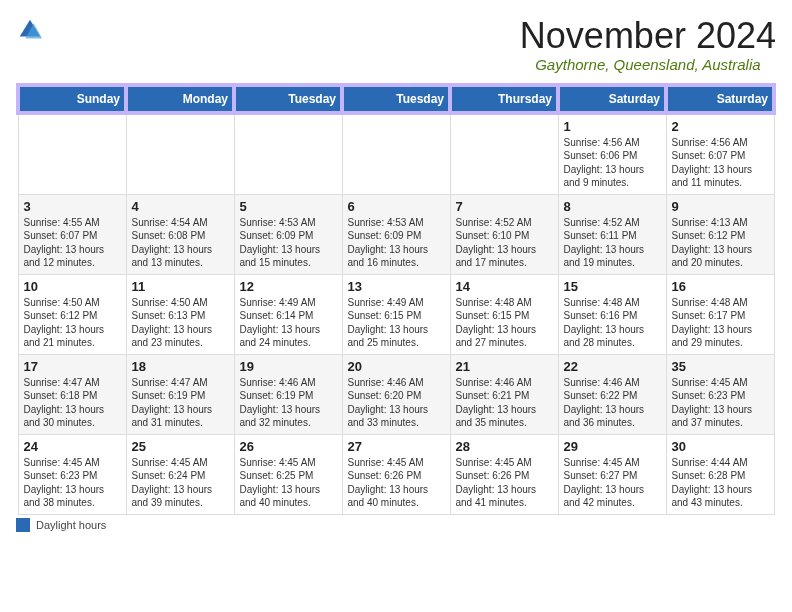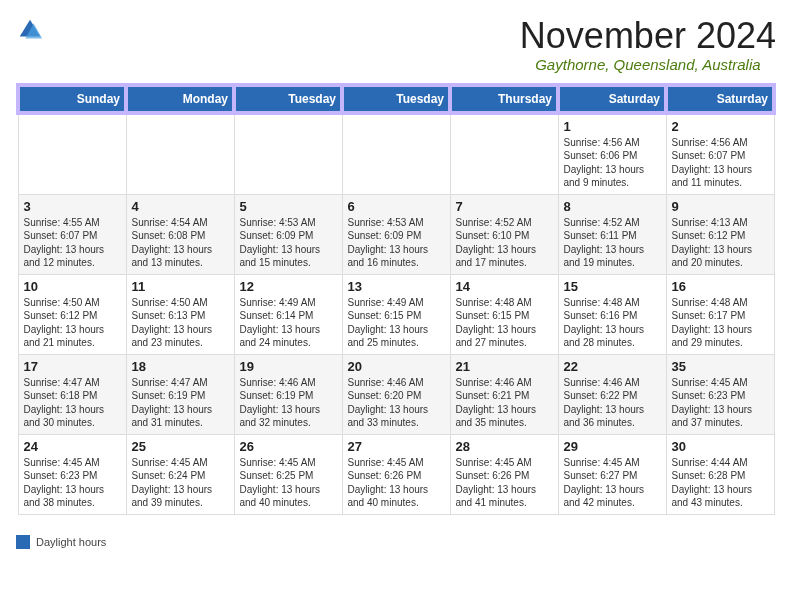--- a/index.html
+++ b/index.html
@@ -84,21 +84,21 @@
       line-height: 1.35;
       color: #333;
     }
     .empty-cell {
       background: #fff !important;
     }
     .legend {
       display: flex;
       align-items: center;
       gap: 6px;
-      margin-top: 20px;
+      margin-top: 3px;
       font-size: 11px;
       color: #444;
     }
     .legend-box {
       width: 14px;
       height: 14px;
       background: #2a6ab5;
       display: inline-block;
     }
   </style>

